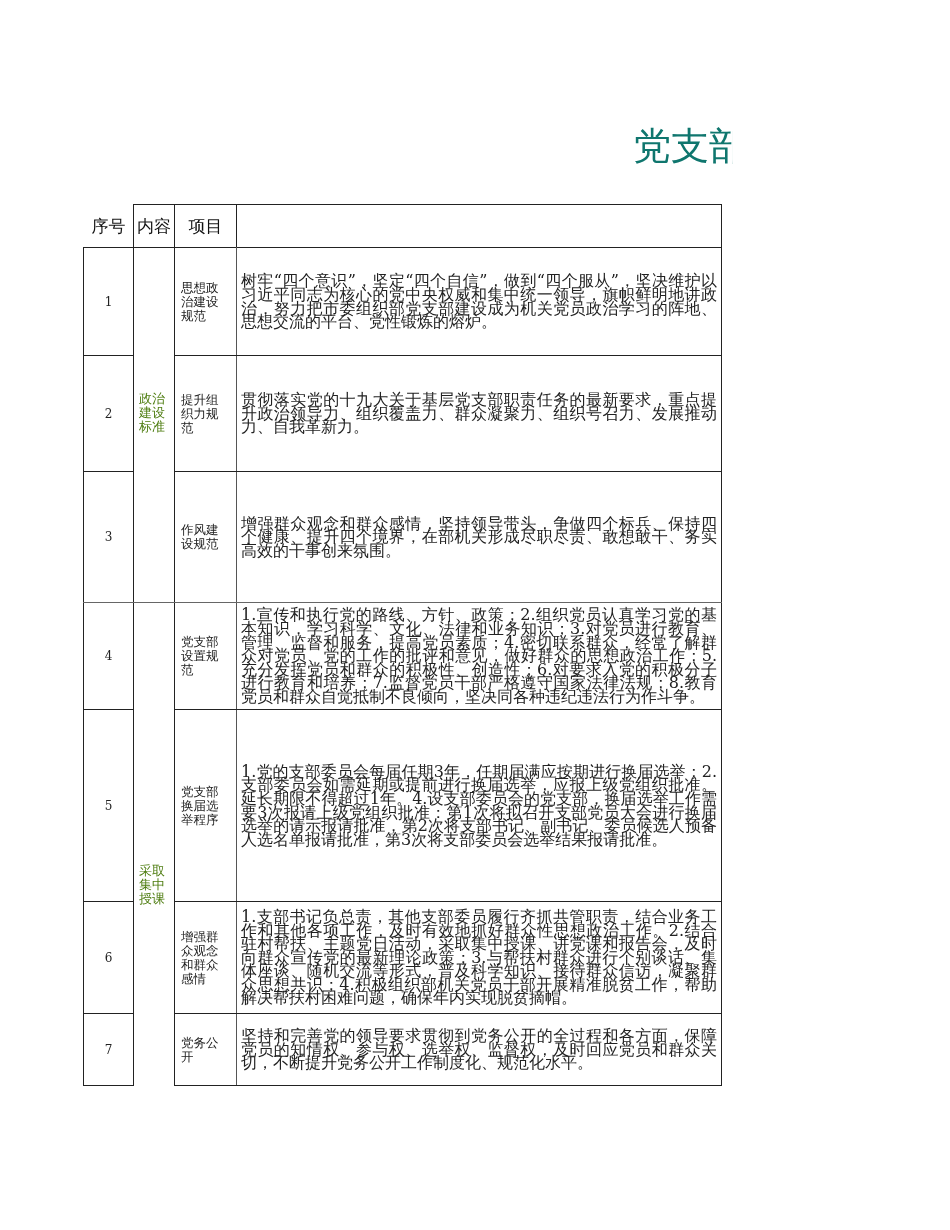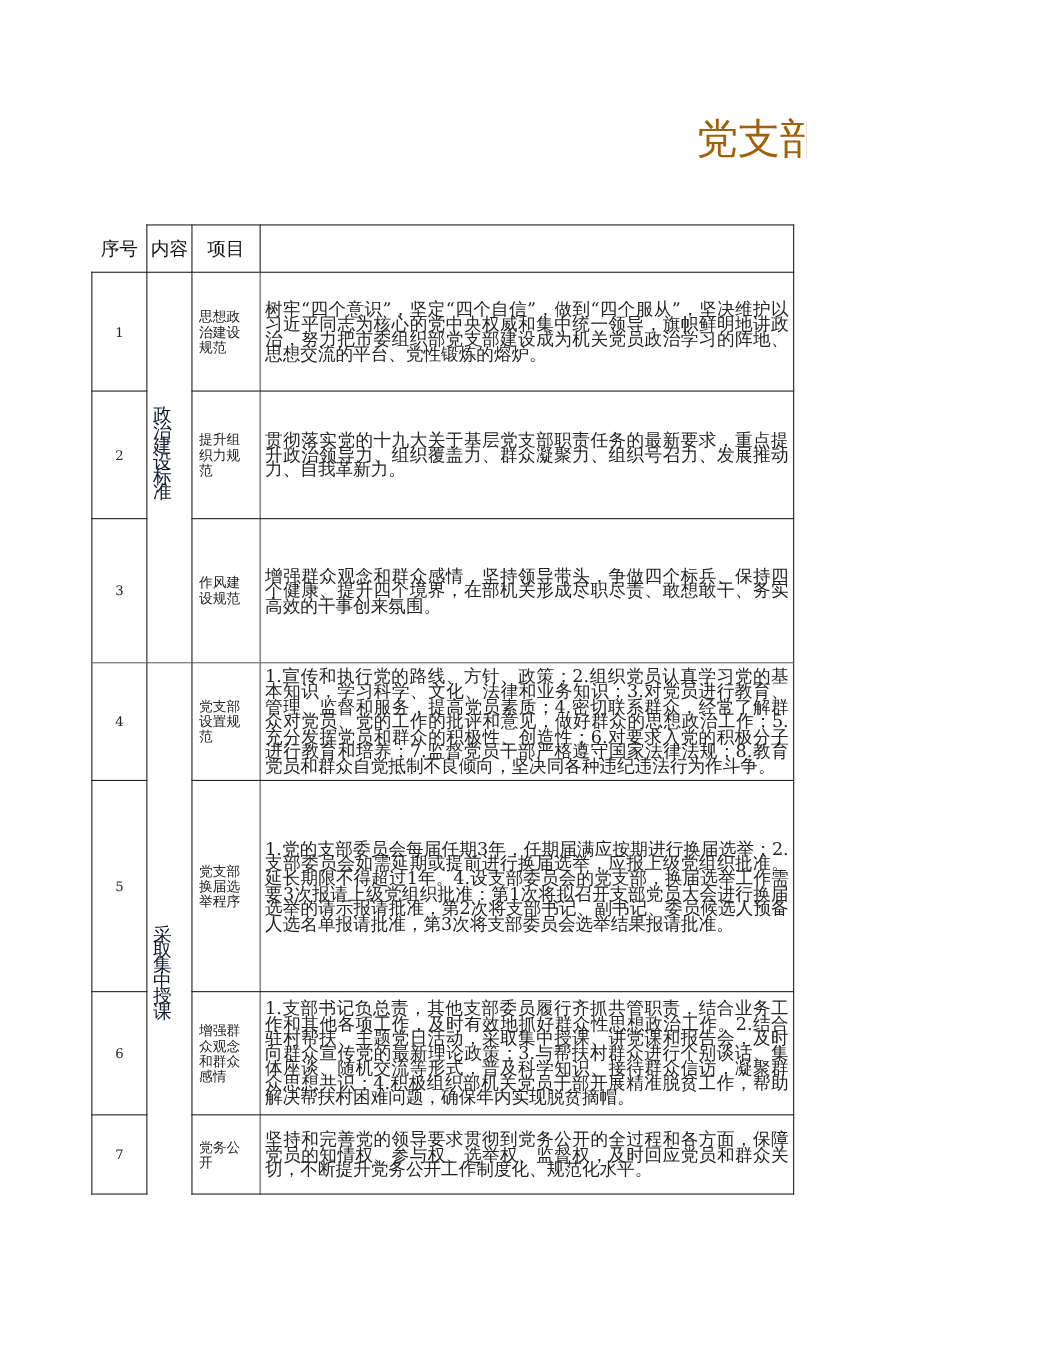--- a/index.html
+++ b/index.html
@@ -1,32 +1,32 @@
 <!DOCTYPE html>
 <html><head>
 <meta charset="utf-8">
 <style>
   html, body { margin: 0; padding: 0; background: #ffffff; }
   body { width: 950px; height: 1230px; position: relative; overflow: hidden;
          font-family: "DejaVu Serif", "Liberation Serif", serif; color: #111; }
-  .title { position: absolute; left: 633px; top: 106px; width: 100px; overflow: hidden;
-           white-space: nowrap; font-size: 38px; line-height: 48px; color: #a16207;
-           font-family: Liberation Mono, monospace; }
+  .title { position: absolute; left: 633px; top: 122px; width: 100px; overflow: hidden;
+           white-space: nowrap; font-size: 38px; line-height: 48px; color: #0f766e;
+           font-family: Liberation Serif, serif; }
   .sheet { position: absolute; left: 0; top: 0; width: 950px; height: 1230px; }
   .line { position: absolute; background: #222; }
   .cell { position: absolute; display: flex; align-items: center; justify-content: center;
           box-sizing: border-box; }
   .hdr { font-family: "DejaVu Sans", "Liberation Sans", sans-serif; font-size: 17px; color: #111; }
   .num { font-size: 12px; color: #222; }
   .proj { font-size: 12.5px; line-height: 14px; color: #222; padding: 0 6px; }
   .task { position: absolute; box-sizing: border-box; font-size: 16px; line-height: 13.6px;
           color: #222; padding: 0 4px 0 4px; display: flex; align-items: center;
           text-align: justify; }
   .task span { display: block; }
-  .group { font-size: 17px; line-height: 14px; color: #0f172a; padding: 0 5px; }
+  .group { font-size: 13px; line-height: 14px; color: #4d7c0f; padding: 0 5px; }
 </style>
 </head>
 <body>
 
 <div class="sheet">
 
   <div class="title">党支部</div>
 
   <div class="line" style="left:133px; top:204px; width:589px; height:1px;"></div>
   <div class="line" style="left:83px; top:247px; width:639px; height:1px;"></div>

